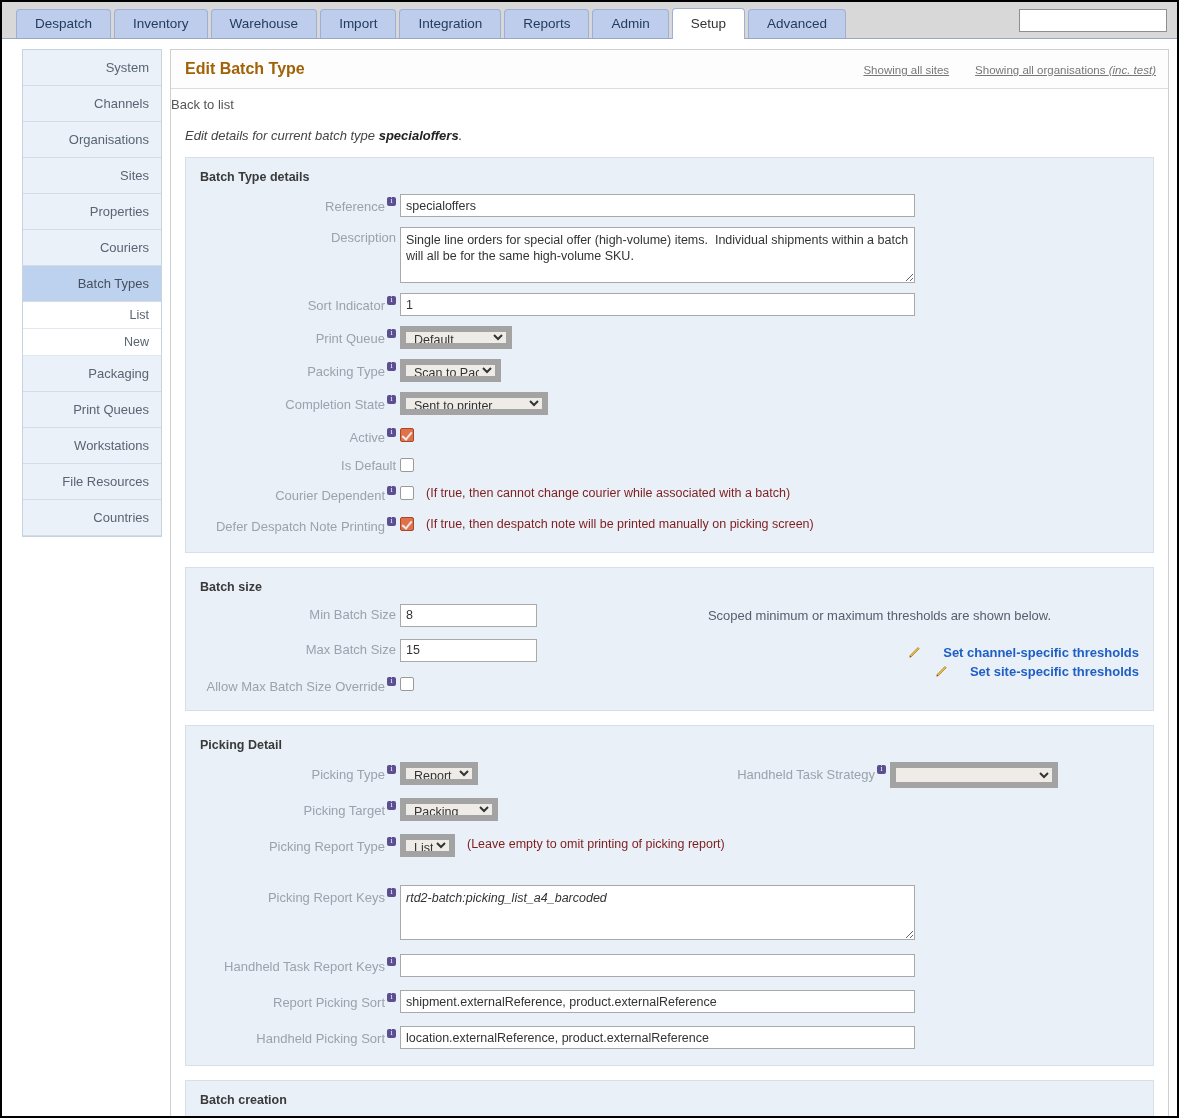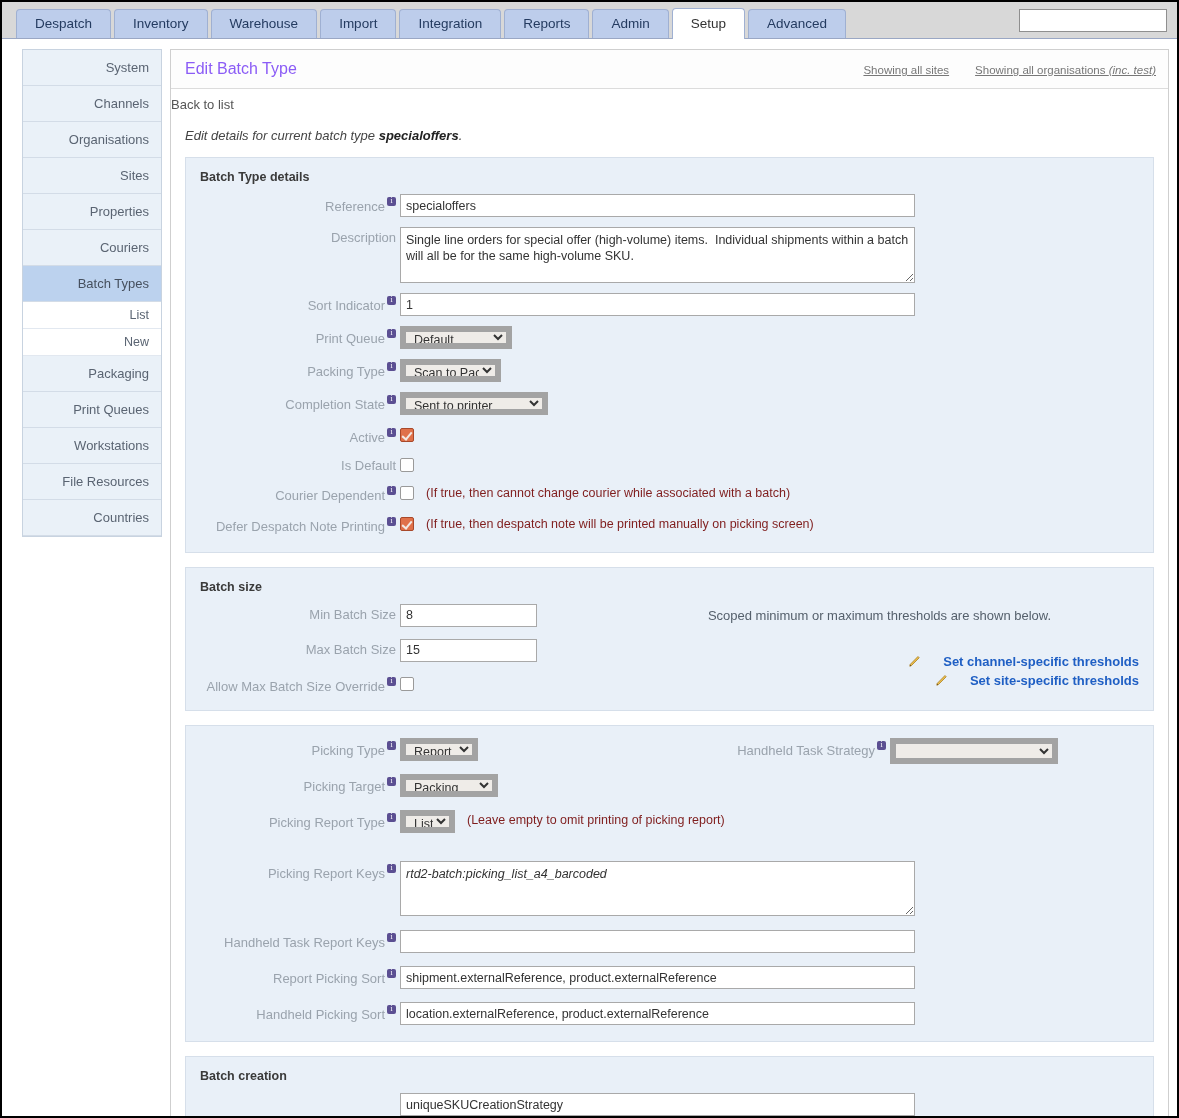--- a/index.html
+++ b/index.html
@@ -122,21 +122,22 @@
   .content-header {
     display: flex;
     align-items: baseline;
     justify-content: space-between;
     padding: 10px 12px 10px 14px;
     border-bottom: 1px solid #dcdcdc;
     background: #fdfdfd;
   }
   .page-title {
     font-size: 16px;
-    color: #8b5cf6;
+    color: #a16207;
+    font-weight: bold;
   }
   .scope-links { display: flex; gap: 26px; }
   .scope-link {
     font-size: 11.5px;
     color: #777;
     text-decoration: underline;
     cursor: pointer;
     white-space: nowrap;
   }
   .scope-link i { font-style: italic; }
@@ -270,21 +271,21 @@
   }
 
   
   .bs-wrap { display: flex; }
   .bs-left { width: 420px; }
   .bs-right { flex: 1; padding-top: 4px; }
   .bs-note {
     color: #55606c;
     font-size: 13px;
     text-align: center;
-    margin-bottom: 31px;
+    margin-bottom: 22px;
   }
   .thresh {
     display: flex;
     align-items: center;
     justify-content: flex-end;
     gap: 21px;
     margin-bottom: 4px;
   }
   .thresh a {
     color: #1f5fc4;
@@ -465,20 +466,21 @@
                 <polygon points="3,13 4.6,12.4 13,4 11.7,2.7 3.4,11.1" fill="#f2c24a" stroke="#a8812a" stroke-width="0.9"></polygon>
                 <polygon points="3,13 3.4,11.1 4.6,12.4" fill="#6b5220"></polygon>
               </svg>
               <a>Set site-specific thresholds</a>
             </div>
           </div>
         </div>
       </div>
 
       <div class="panel">
+        <div class="panel-title">Picking Detail</div>
 
         <div class="pick-wrap">
           <div class="pick-left">
             <div class="row">
               <div class="lbl"><span>Picking Type</span><span class="help"></span></div>
               <select class="sel" style="width:78px">
                 <option>Report</option>
               </select>
             </div>
             <div class="row" style="margin-top:13px">

